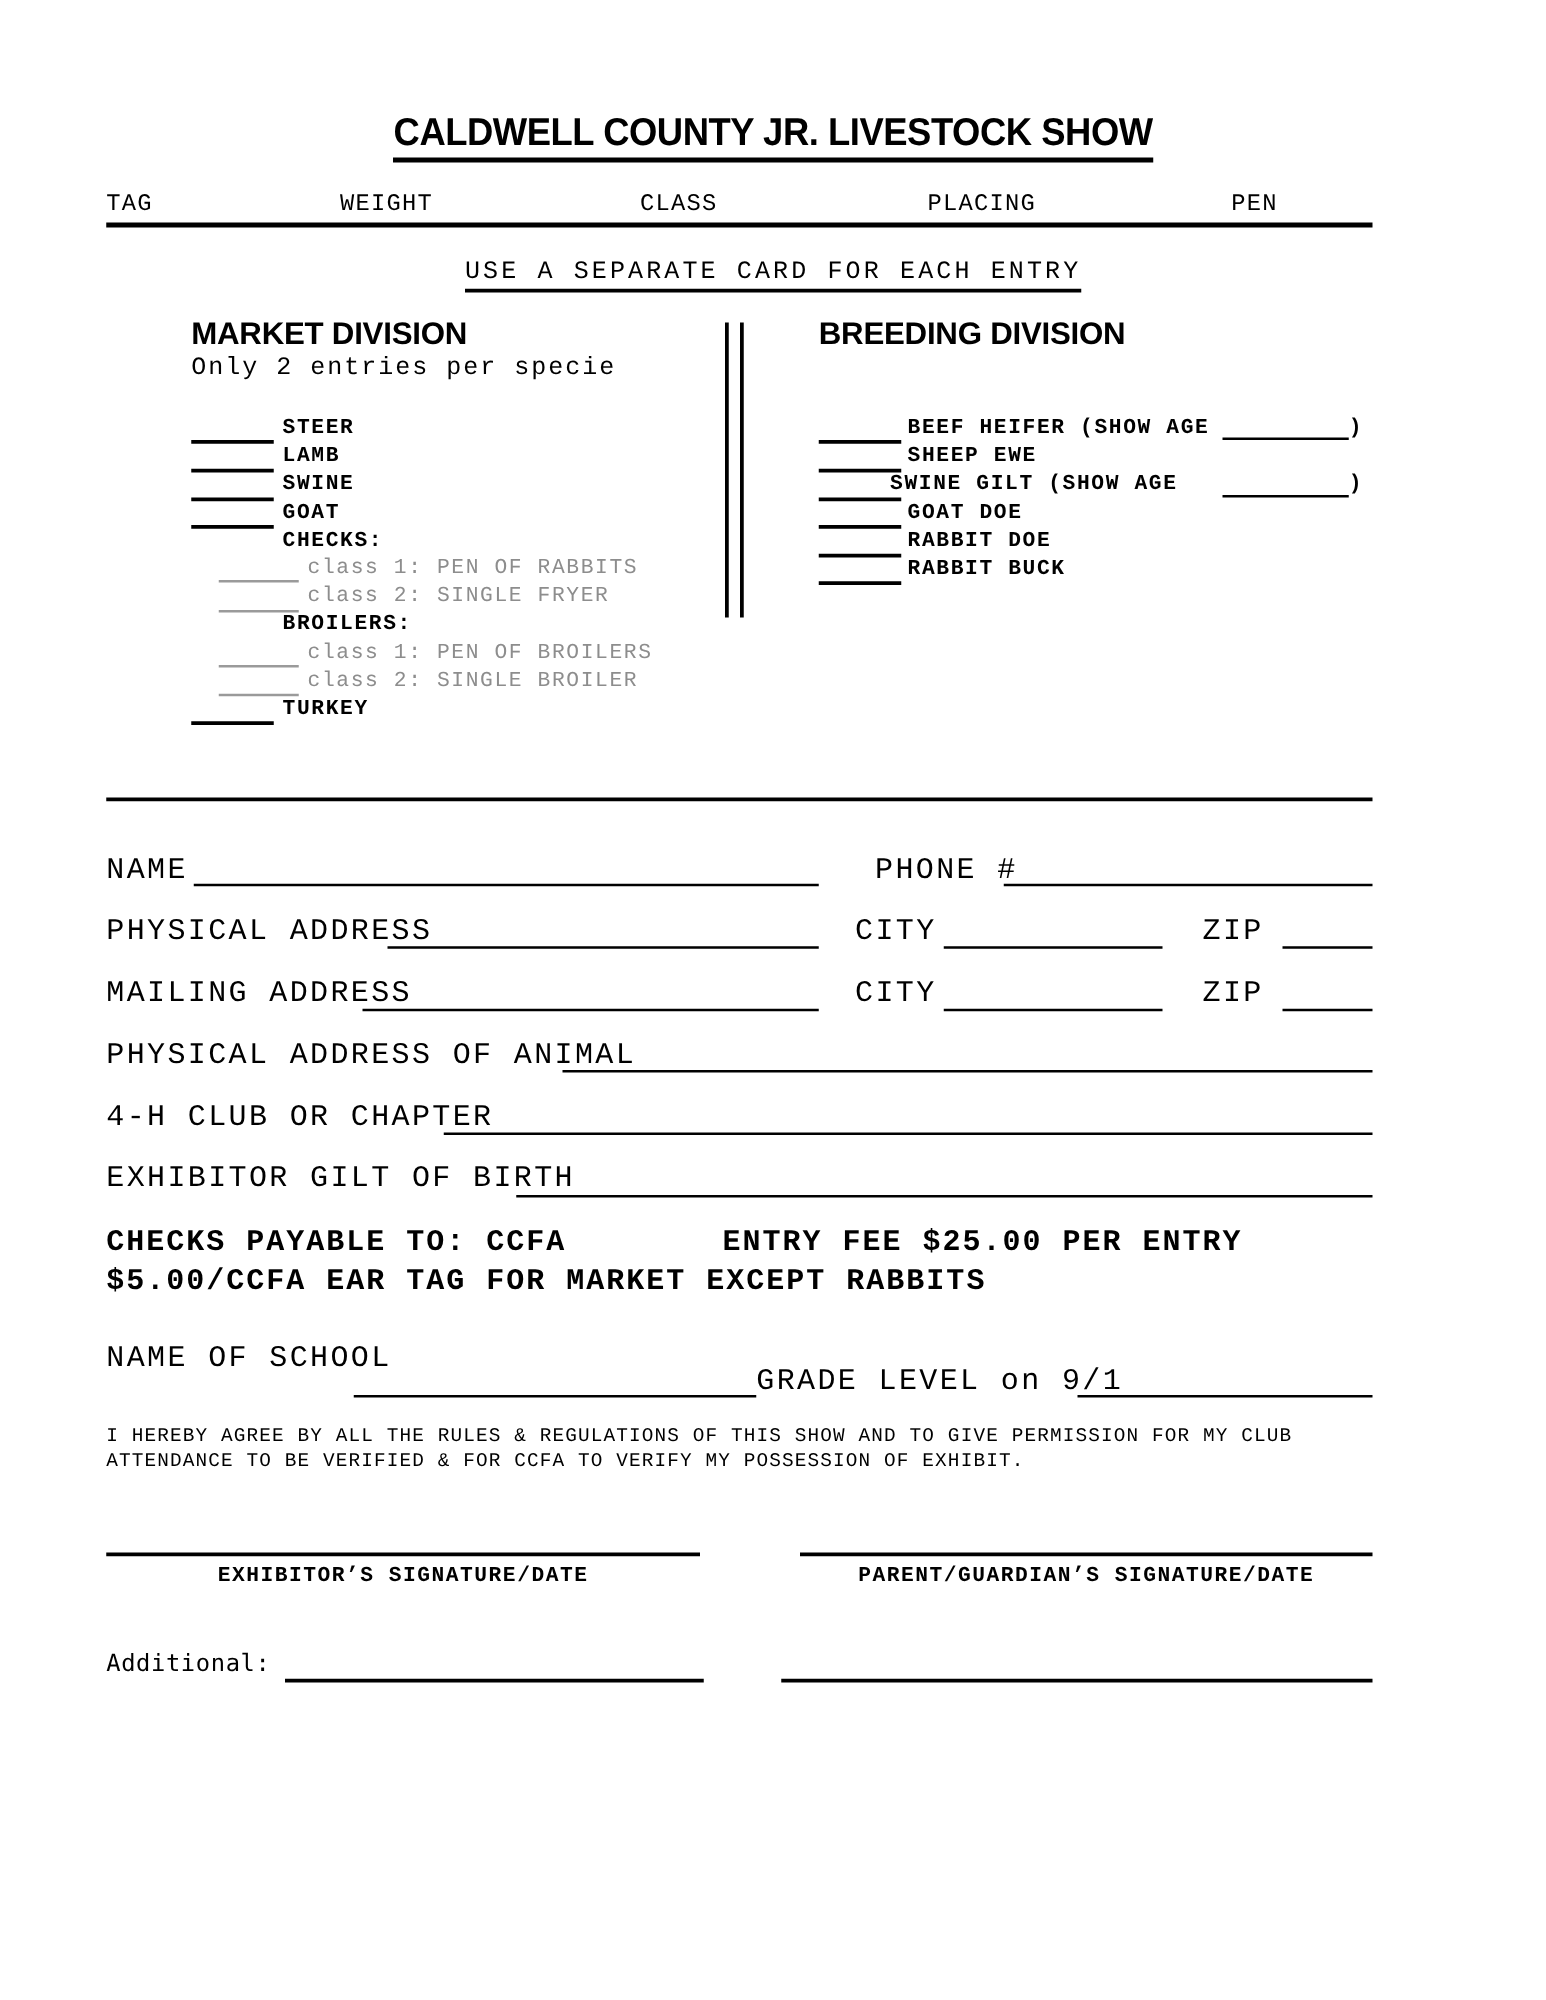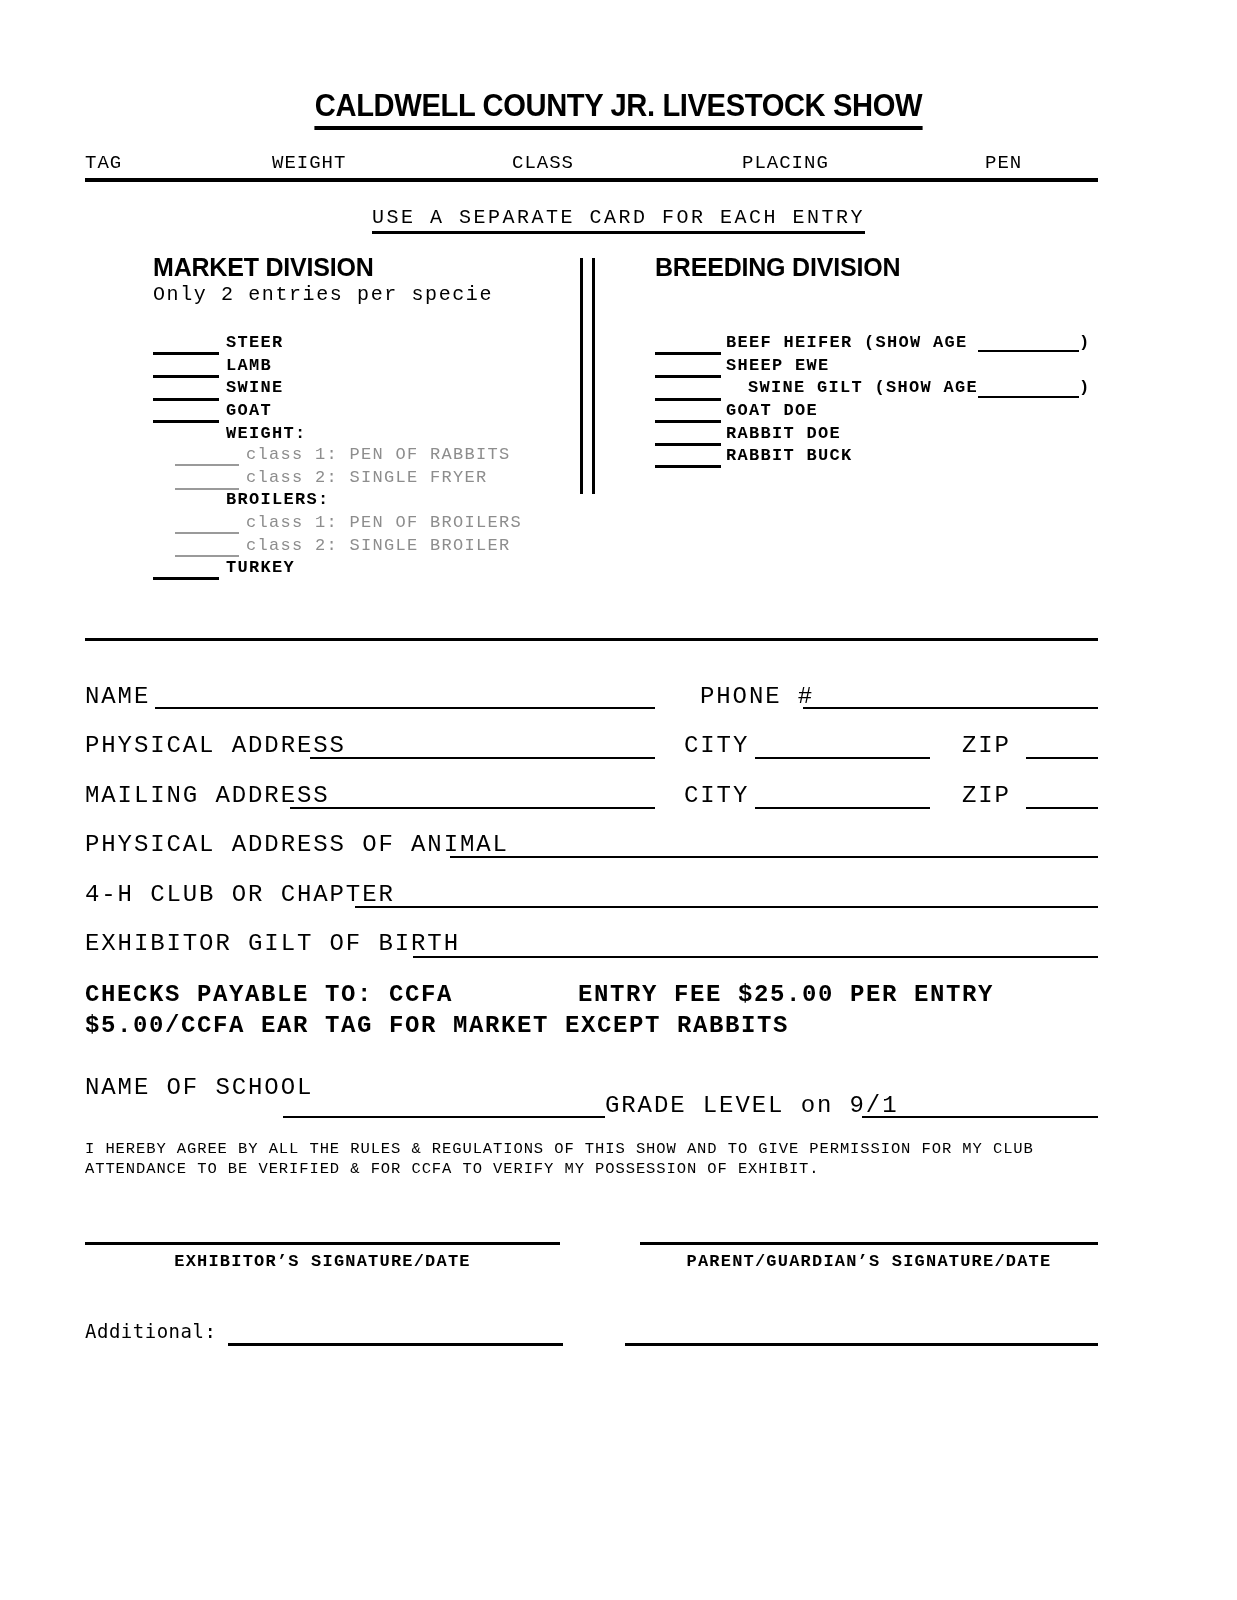--- a/index.html
+++ b/index.html
@@ -220,40 +220,40 @@
   <div class="blank light" style="left:175px; top:464px; width:64px;"></div>
   <div class="blank light" style="left:175px; top:488px; width:64px;"></div>
   <div class="blank light" style="left:175px; top:532px; width:64px;"></div>
   <div class="blank light" style="left:175px; top:555px; width:64px;"></div>
   <div class="blank" style="left:153px; top:577px; width:66px;"></div>
 
   <div class="row" style="left:226px; top:333px;">STEER</div>
   <div class="row" style="left:226px; top:356px;">LAMB</div>
   <div class="row" style="left:226px; top:378px;">SWINE</div>
   <div class="row" style="left:226px; top:401px;">GOAT</div>
-  <div class="row" style="left:226px; top:424px;">WEIGHT:</div>
+  <div class="row" style="left:226px; top:424px;">CHECKS:</div>
   <div class="row light" style="left:246px; top:445px;">class 1: PEN OF RABBITS</div>
   <div class="row light" style="left:246px; top:468px;">class 2: SINGLE FRYER</div>
   <div class="row" style="left:226px; top:490px;">BROILERS:</div>
   <div class="row light" style="left:246px; top:513px;">class 1: PEN OF BROILERS</div>
   <div class="row light" style="left:246px; top:536px;">class 2: SINGLE BROILER</div>
   <div class="row" style="left:226px; top:558px;">TURKEY</div>
 
   <div class="div-head" style="left:655px; top:253px;">BREEDING DIVISION</div>
 
   <div class="blank" style="left:655px; top:352px; width:66px;"></div>
   <div class="blank" style="left:655px; top:375px; width:66px;"></div>
   <div class="blank" style="left:655px; top:398px; width:66px;"></div>
   <div class="blank" style="left:655px; top:420px; width:66px;"></div>
   <div class="blank" style="left:655px; top:443px; width:66px;"></div>
   <div class="blank" style="left:655px; top:465px; width:66px;"></div>
 
   <div class="row" style="left:726px; top:333px;">BEEF HEIFER (SHOW AGE</div>
   <div class="row" style="left:726px; top:356px;">SHEEP EWE</div>
-  <div class="row" style="left:748px; top:378px;">SWINE GILT  (SHOW AGE</div>
+  <div class="row" style="left:712px; top:378px;">SWINE GILT  (SHOW AGE</div>
   <div class="row" style="left:726px; top:401px;">GOAT DOE</div>
   <div class="row" style="left:726px; top:424px;">RABBIT DOE</div>
   <div class="row" style="left:726px; top:446px;">RABBIT BUCK</div>
 
   <div class="fline" style="left:978px; top:350px; width:101px;"></div>
   <div class="row" style="left:1079px; top:333px;">)</div>
   <div class="fline" style="left:978px; top:396px; width:101px;"></div>
   <div class="row" style="left:1079px; top:378px;">)</div>
 
   <div class="rule-mid"></div>

